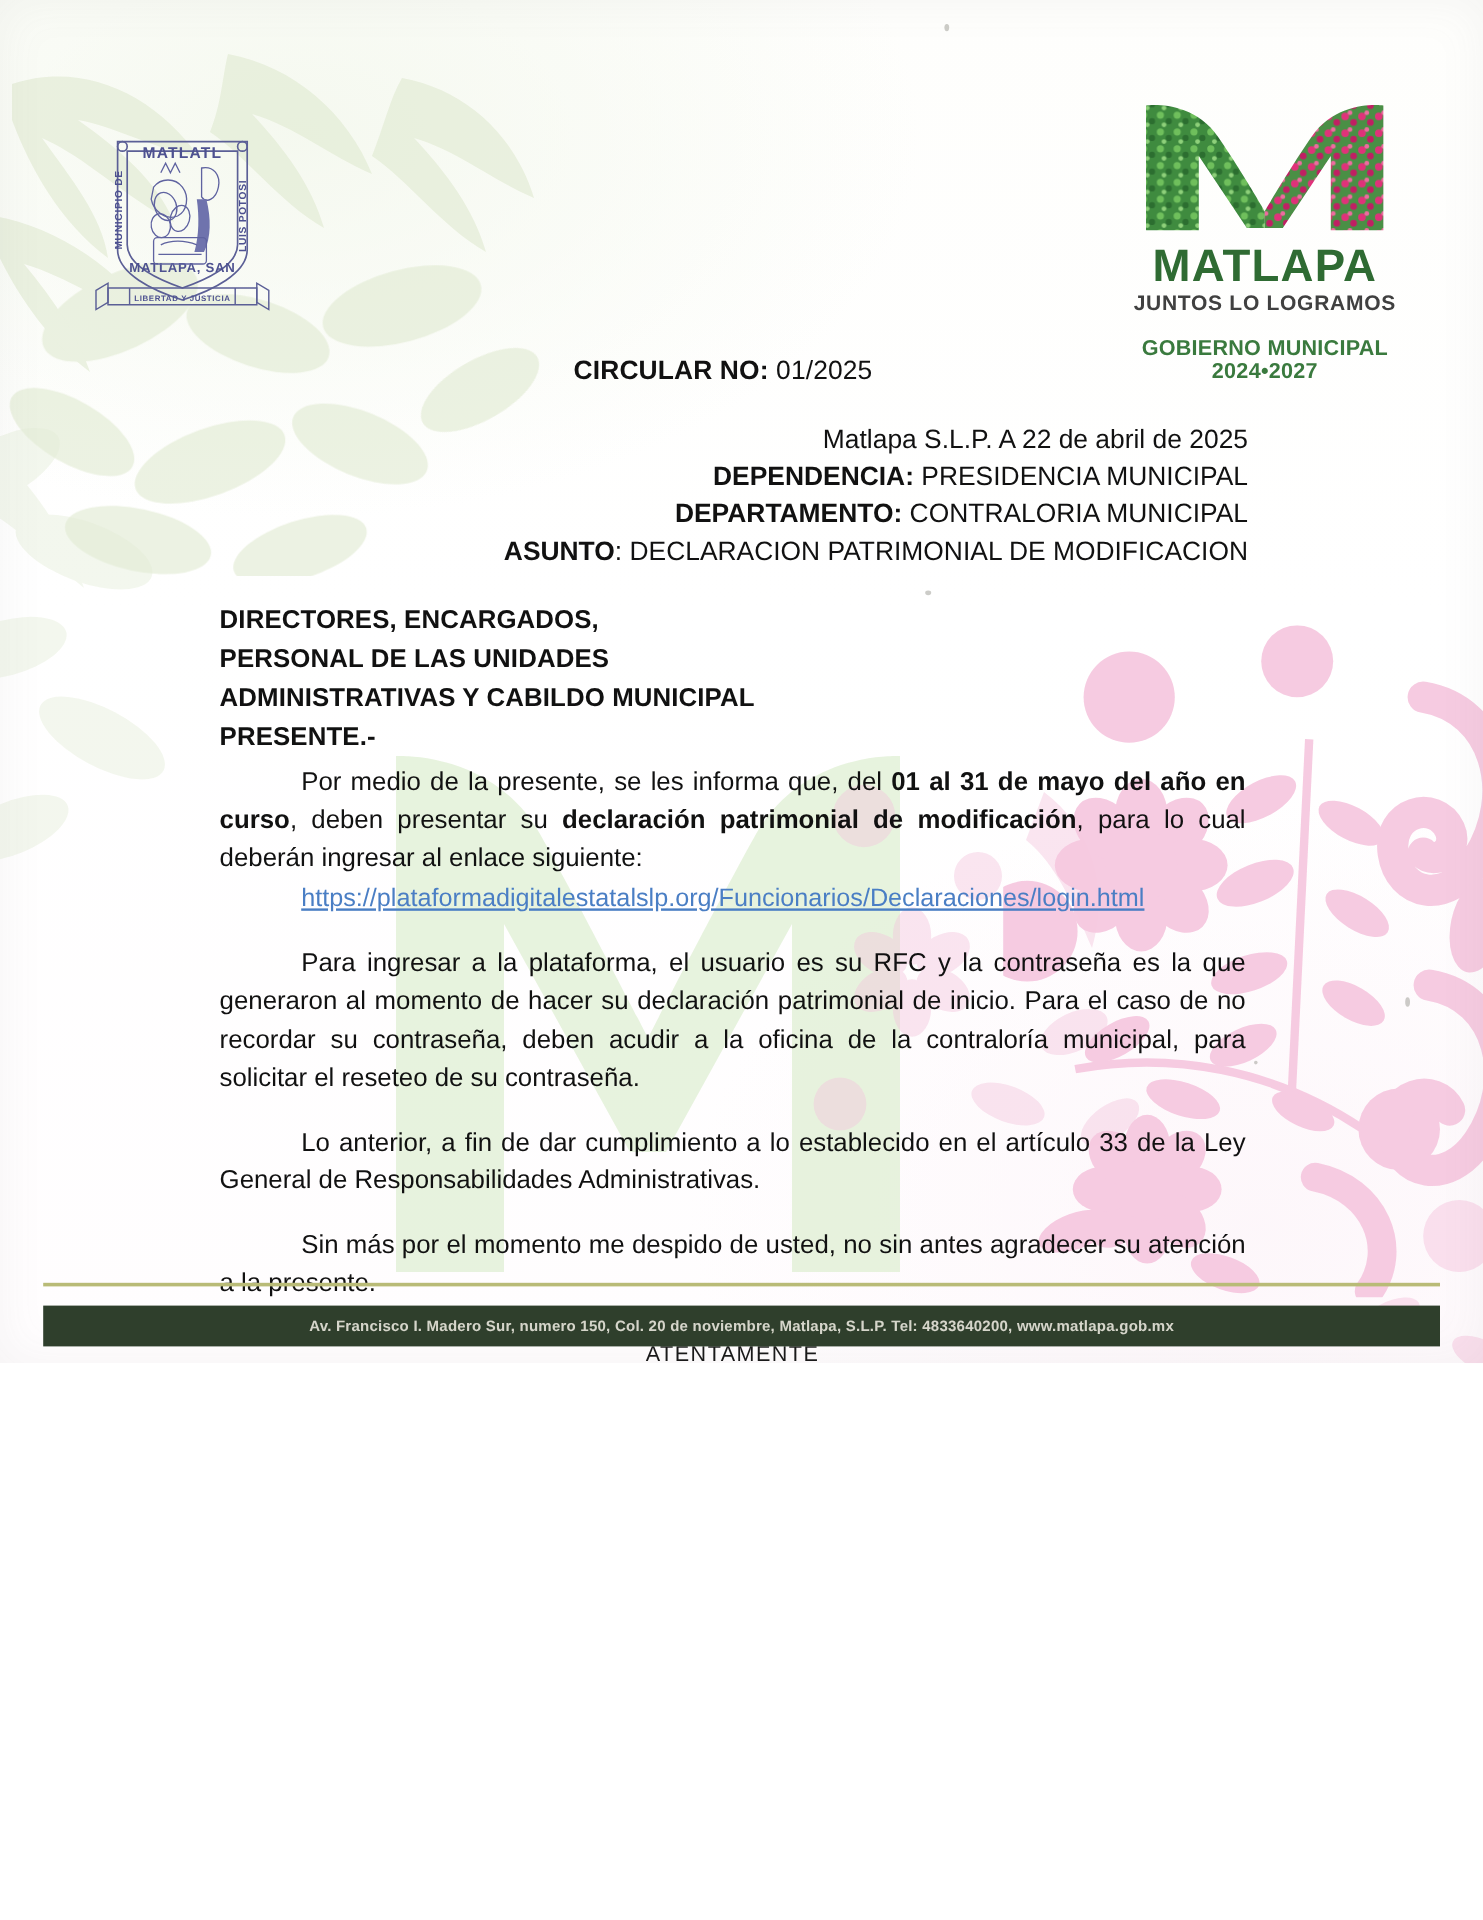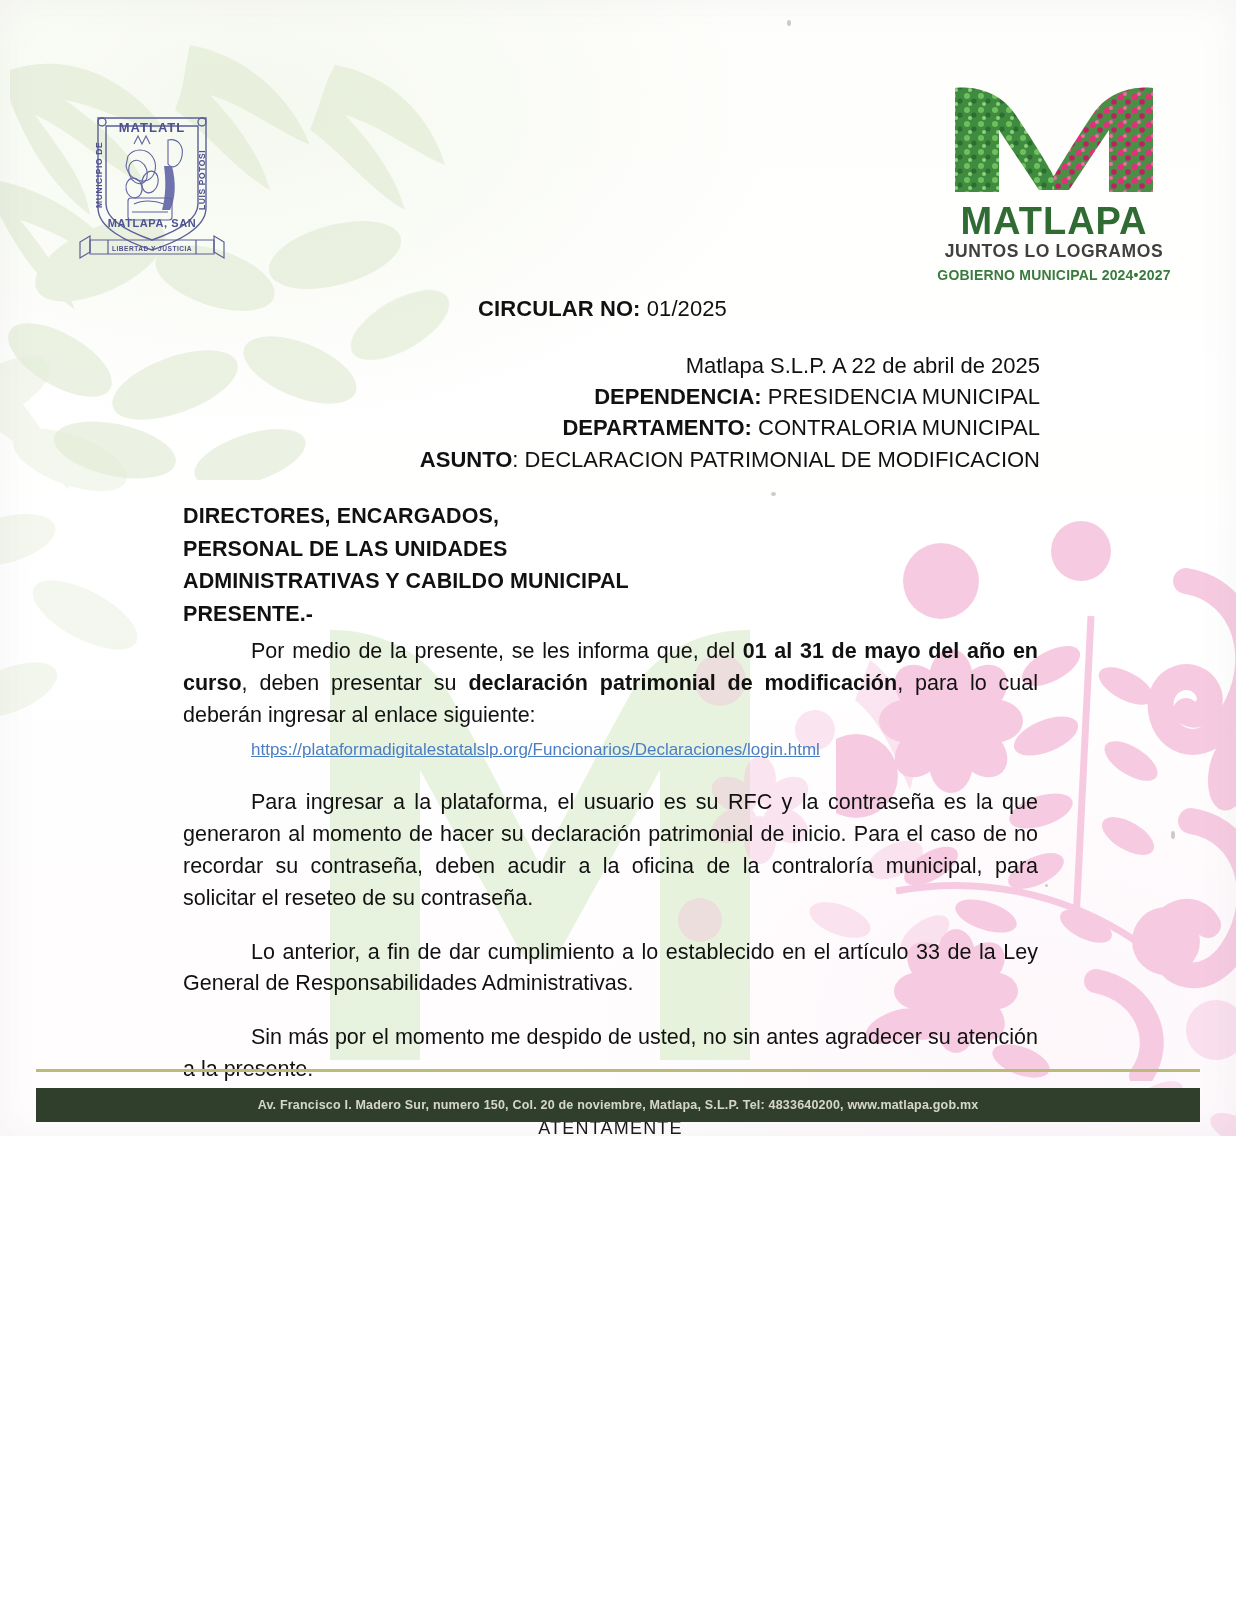--- a/index.html
+++ b/index.html
@@ -79,25 +79,25 @@
     font-weight: bold;
     font-size: 17.5px;
     letter-spacing: 0.6px;
     color: #404040;
     line-height: 1.05;
     margin-top: 2px;
   }
   .brand-sub2 {
     font-family: "Liberation Sans", sans-serif;
     font-weight: bold;
-    font-size: 14px;
+    font-size: 18px;
     letter-spacing: 0.2px;
     color: #3a7a3e;
     line-height: 1.05;
-    margin-top: 8px;
+    margin-top: 20px;
   }
 
   
   .doc {
     position: absolute;
     left: 0; top: 0;
     width: 1236px;
     color: #111111;
   }
   .circular {
@@ -148,21 +148,21 @@
   .link-line {
     display: block;
     text-indent: 0;
     text-align: left;
     padding-left: 68px;
     margin-top: 2px;
   }
   .url {
     color: #4a7ec4;
     text-decoration: underline;
-    font-size: 17px;
+    font-size: 21px;
     word-break: break-all;
   }
 
   
   .sign-wrap {
     position: absolute;
     left: 183px;
     top: 1118px;
     width: 855px;
     text-align: center;

